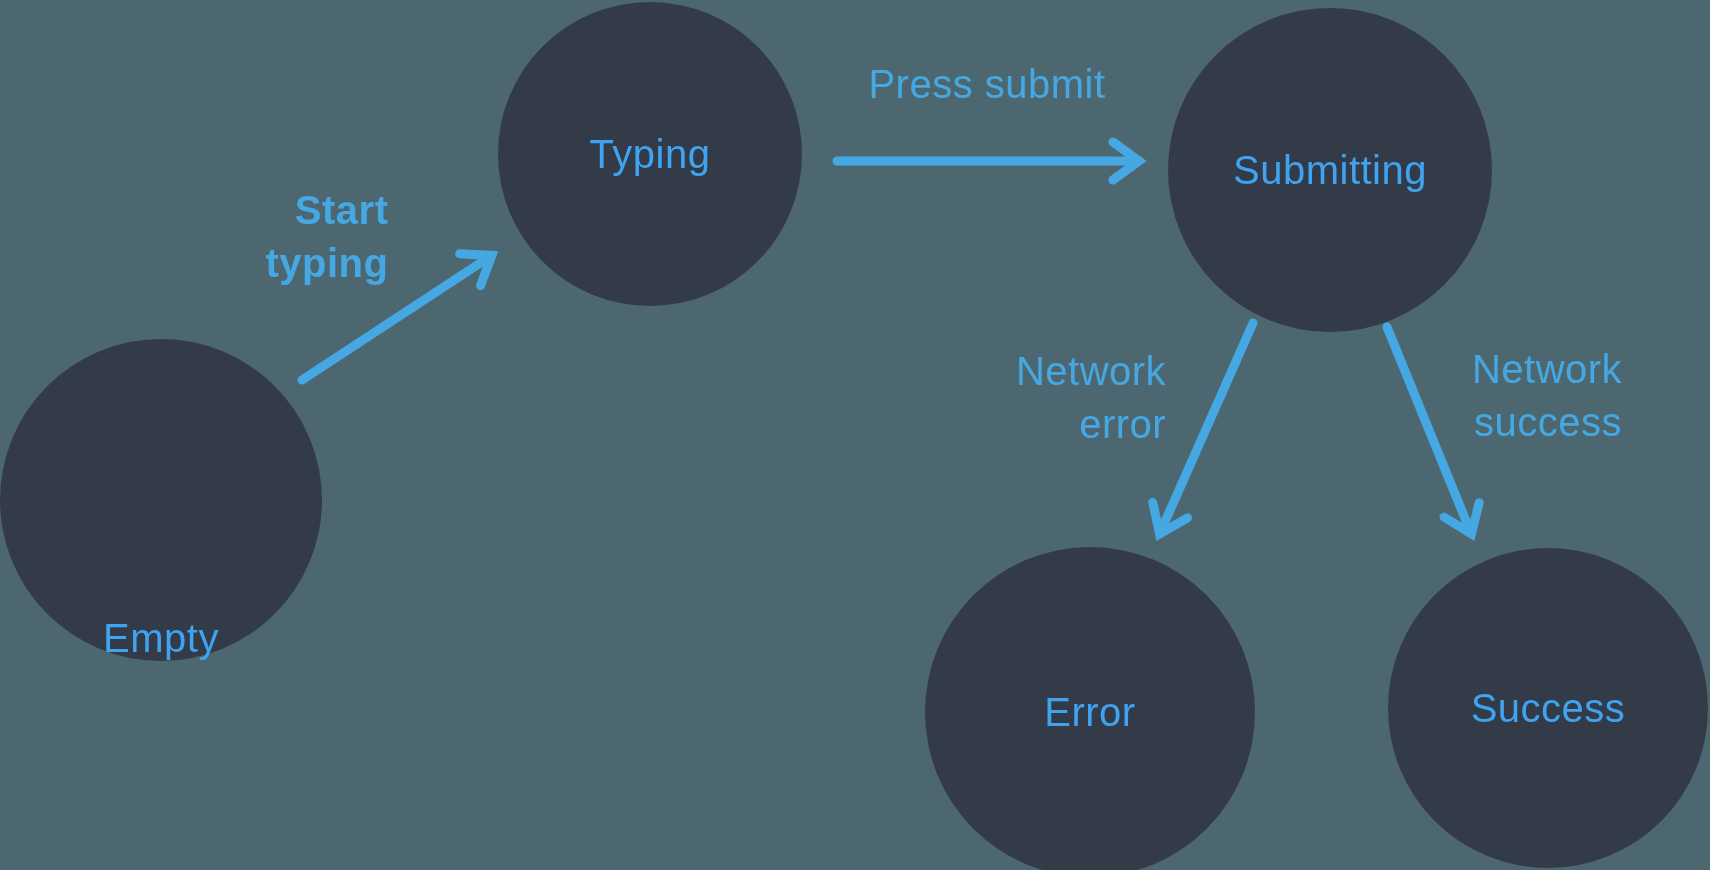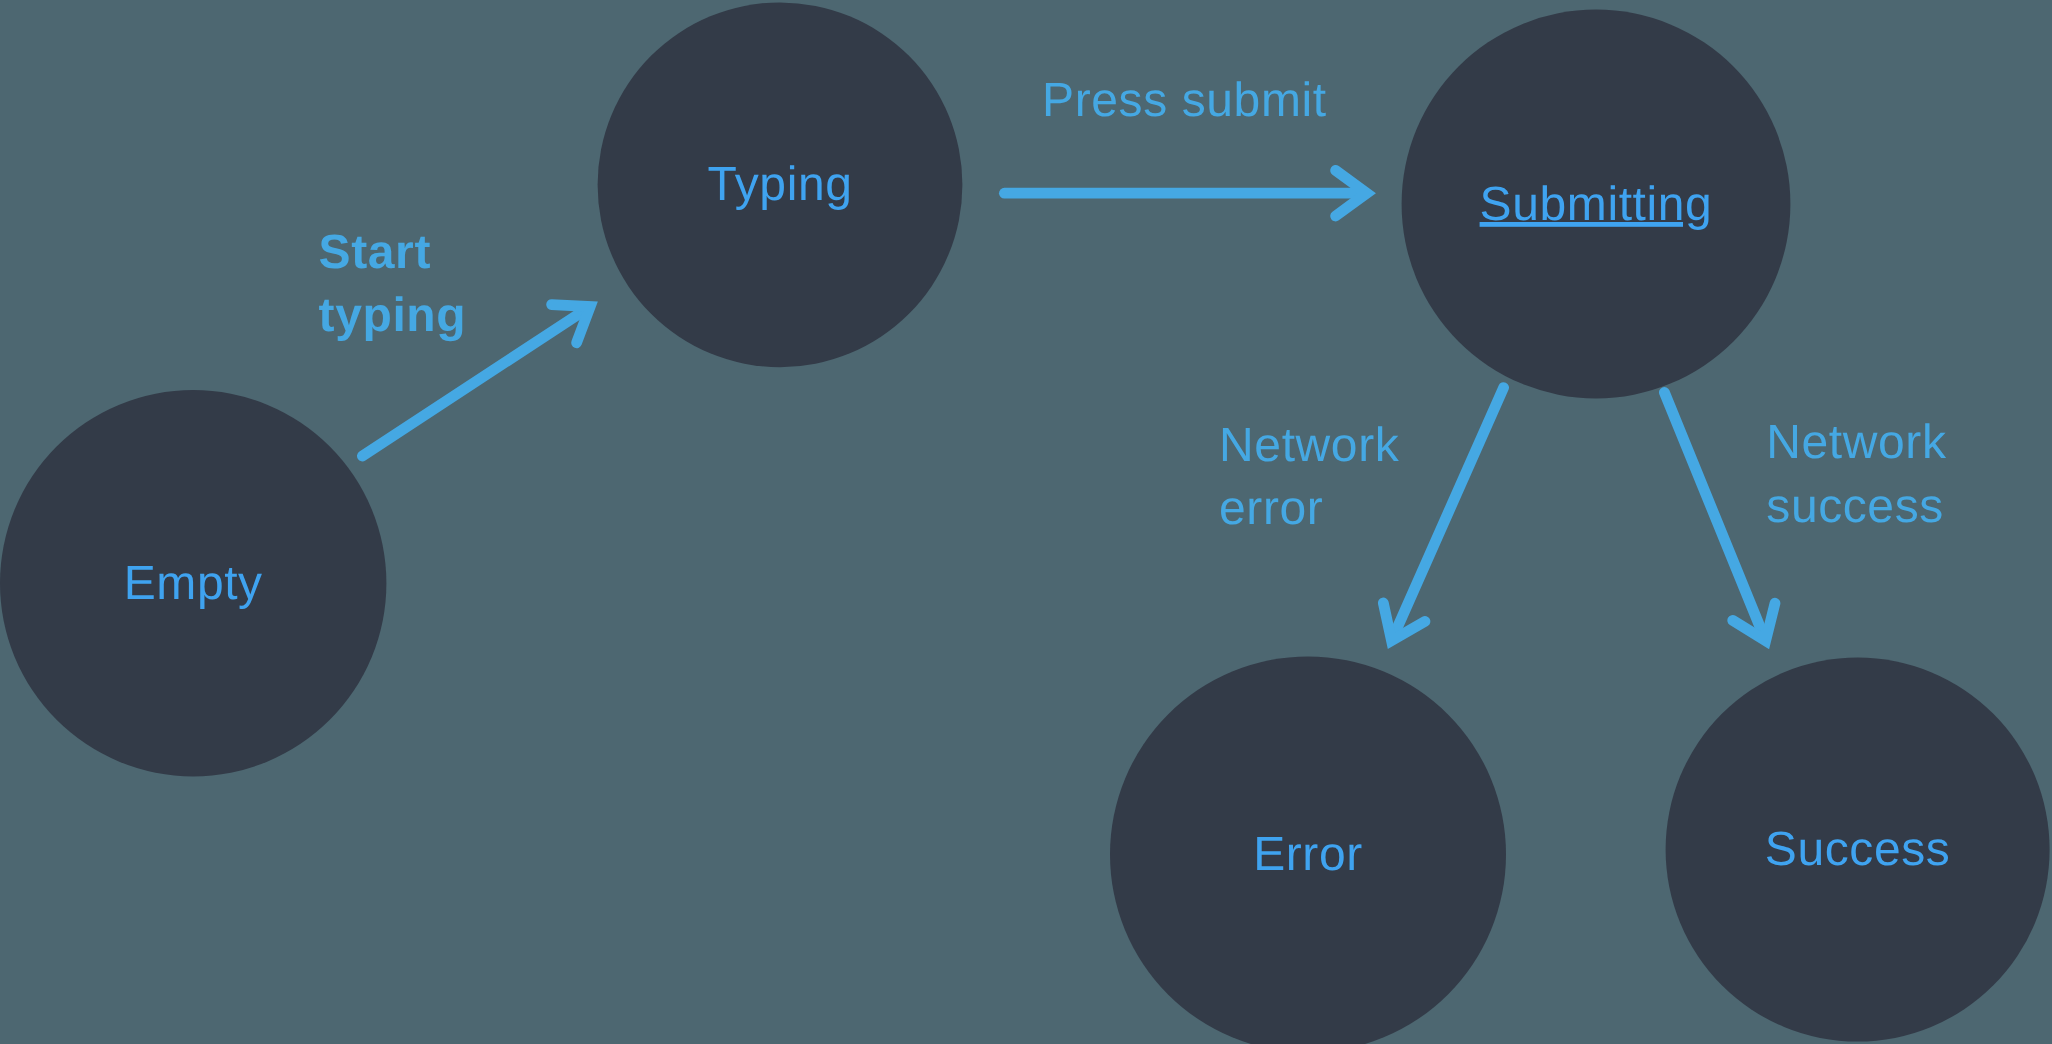--- a/index.html
+++ b/index.html
@@ -22,33 +22,33 @@
     position: absolute;
     border-radius: 50%;
     background: var(--node-fill, #333B48);
     color: var(--node-text, #3FA3F0);
     display: flex;
     align-items: center;
     justify-content: center;
     font-size: 40px;
     letter-spacing: 0.5px;
   }
-  .node-empty      { left: 0px;    top: 325px; width: 322px; height: 322px; }
+  .node-empty      { left: 0px;    top: 339px; width: 322px; height: 322px; align-items: flex-end; }
   .node-typing     { left: 498px;  top: 2px;   width: 304px; height: 304px; }
-  .node-submitting { left: 1168px; top: 8px;   width: 324px; height: 324px; text-decoration: underline; }
+  .node-submitting { left: 1168px; top: 8px;   width: 324px; height: 324px; }
   .node-error      { left: 925px;  top: 547px; width: 330px; height: 330px; }
   .node-success    { left: 1388px; top: 548px; width: 320px; height: 320px; }
   .edge-label {
     position: absolute;
     transform: translate(-50%, -50%);
     color: var(--edge, #45A8E3);
     font-size: 40px;
     line-height: 53px;
     letter-spacing: 0.5px;
-    text-align: left;
+    text-align: right;
     white-space: pre-line;
   }
   #label-start-typing    { left: 327px;  top: 237px; font-weight: bold; }
   #label-press-submit    { left: 987px;  top: 84px;  }
   #label-network-error   { left: 1091px; top: 398px; }
   #label-network-success { left: 1547px; top: 396px; }
   .edge-line { stroke: var(--edge, #45A8E3); stroke-width: 9; stroke-linecap: round; fill: none; }
 </style>
 </head>
 <body>

